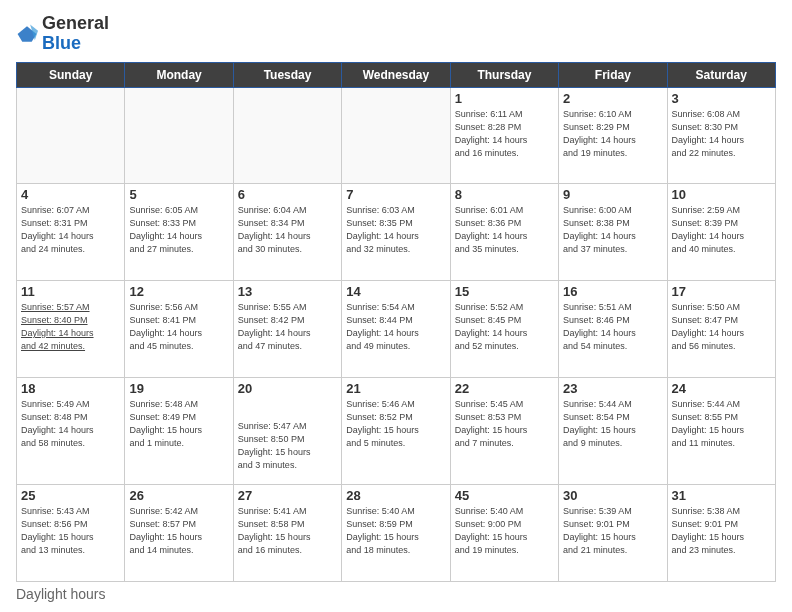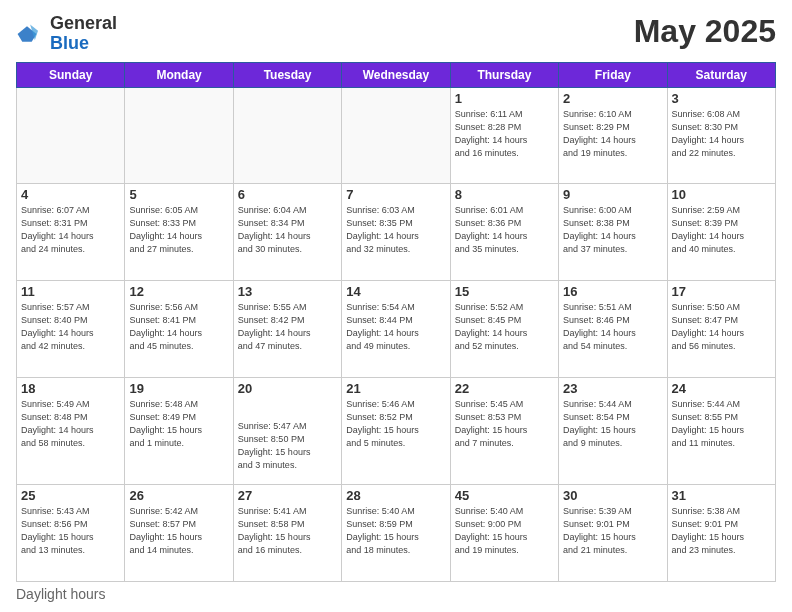--- a/index.html
+++ b/index.html
@@ -19,21 +19,21 @@
     }
     .header {
       display: flex;
       justify-content: space-between;
       align-items: flex-start;
       margin-bottom: 8px;
     }
     .logo {
       display: flex;
       align-items: center;
-      gap: 12px;
+      gap: 4px;
     }
     .logo-text {
       font-size: 18px;
       font-weight: bold;
       line-height: 1.1;
     }
     .logo-general { color: #333; }
     .logo-blue { color: #1a6bbf; }
     .logo-icon {
       width: 22px;
@@ -54,21 +54,21 @@
       margin-top: 2px;
     }
     .calendar {
       flex: 1;
       border: 1px solid #ccc;
       border-collapse: collapse;
       width: 100%;
       table-layout: fixed;
     }
     .calendar th {
-      background-color: #6d28d9;
+      background-color: #404040;
       color: #fff;
       text-align: center;
       padding: 5px 2px;
       font-size: 12px;
       border: 1px solid #2a5a9f;
     }
     .calendar td {
       vertical-align: top;
       border: 1px solid #ccc;
       padding: 3px 4px;
@@ -111,21 +111,20 @@
         <polygon points="18,2 28,10 24,22" fill="#3a9ad9" opacity="0.7"></polygon>
       </svg>
       <div>
         <div style="line-height:1.1">
           <span class="logo-text logo-general">General</span><br>
           <span class="logo-text logo-blue">Blue</span>
         </div>
       </div>
     </div>
     <div class="title-block">
-      <div class="month-title">May 2025</div>
     </div>
   </div>
 
   <table class="calendar">
     <thead>
       <tr>
       <th>Sunday</th>
           <th>Monday</th>
           <th>Tuesday</th>
           <th>Wednesday</th>
@@ -209,21 +208,21 @@
             <span class="day-number">10</span>
             <div class="day-info" style="white-space: pre-line;">Sunrise: 2:59 AM
 Sunset: 8:39 PM
 Daylight: 14 hours
 and 40 minutes.</div>
           </td>
         </tr>
         <tr>
           <td>
             <span class="day-number">11</span>
-            <div class="day-info" style="white-space: pre-line;">Sunrise: 5:57 AM
+            <div class="day-info" style="white-space: pre-line; text-decoration: underline;">Sunrise: 5:57 AM
 Sunset: 8:40 PM
 Daylight: 14 hours
 and 42 minutes.</div>
           </td>
           <td>
             <span class="day-number">12</span>
             <div class="day-info" style="white-space: pre-line;">Sunrise: 5:56 AM
 Sunset: 8:41 PM
 Daylight: 14 hours
 and 45 minutes.</div>

